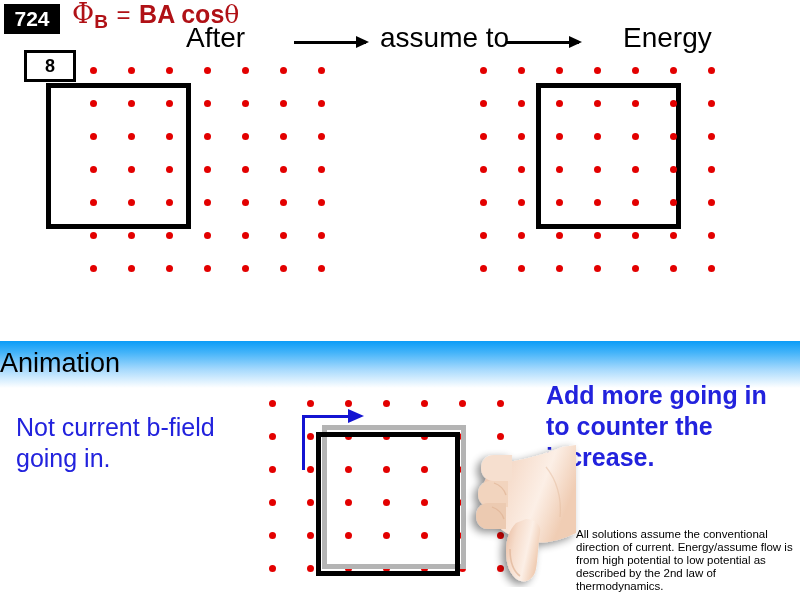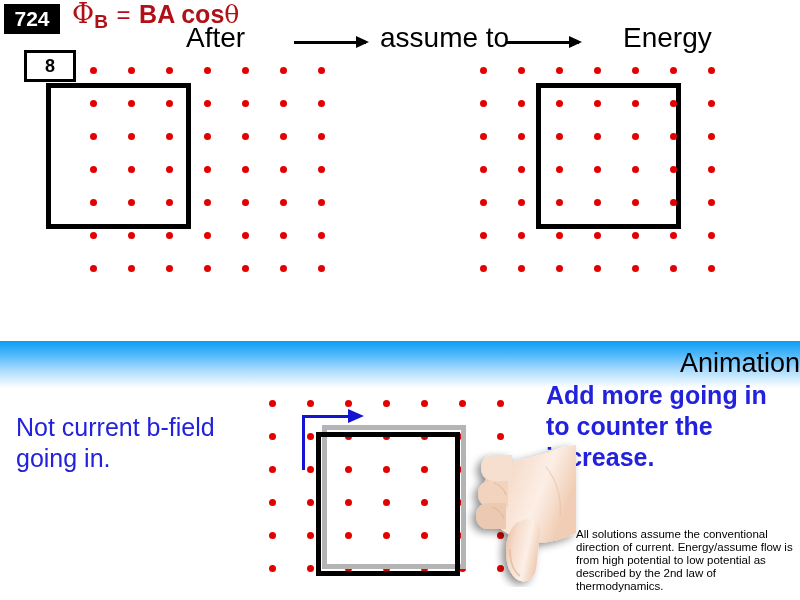--- a/index.html
+++ b/index.html
@@ -116,21 +116,21 @@
   
   #animation-banner {
     left: 0; top: 341px;
     width: 800px; height: 47px;
     background: linear-gradient(to bottom, #0b9cf7 0%, #45b4f9 25%, #a5d9fd 60%, #ffffff 100%);
   }
   #animation-banner-title {
     position: absolute;
     left: 0; top: 7px;
     width: 100%;
-    text-align: right;
+    text-align: left;
     font-size: 27px;
     color: #000000;
     font-family: "Liberation Sans", sans-serif;
   }
 
   
   .explain-text {
     color: #2222dd;
     font-size: 25px;
     line-height: 31px;

